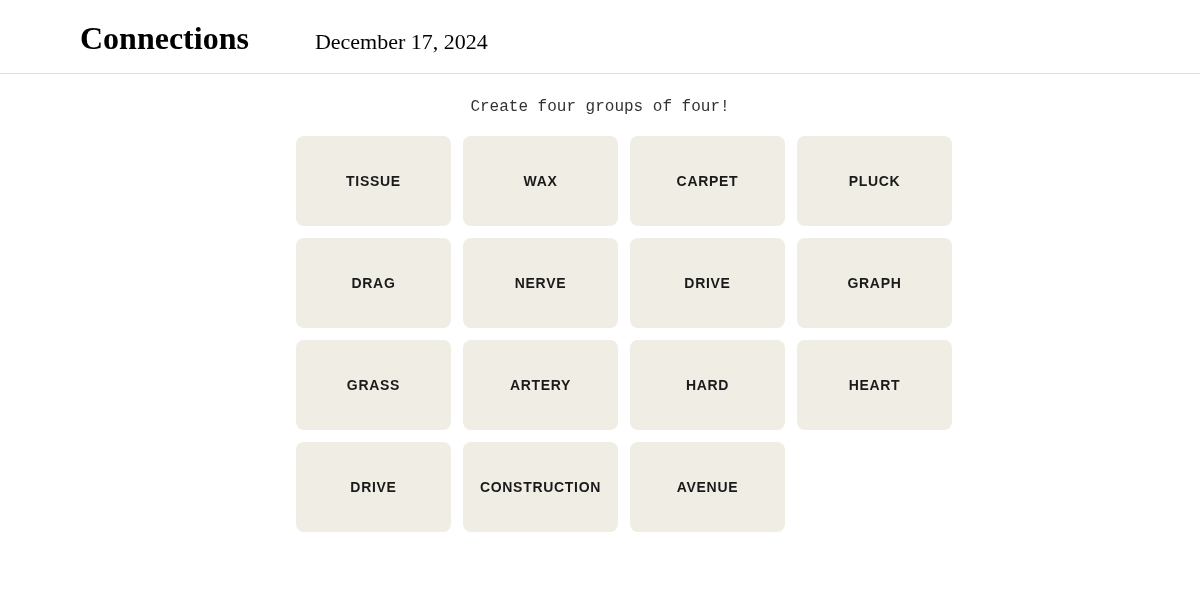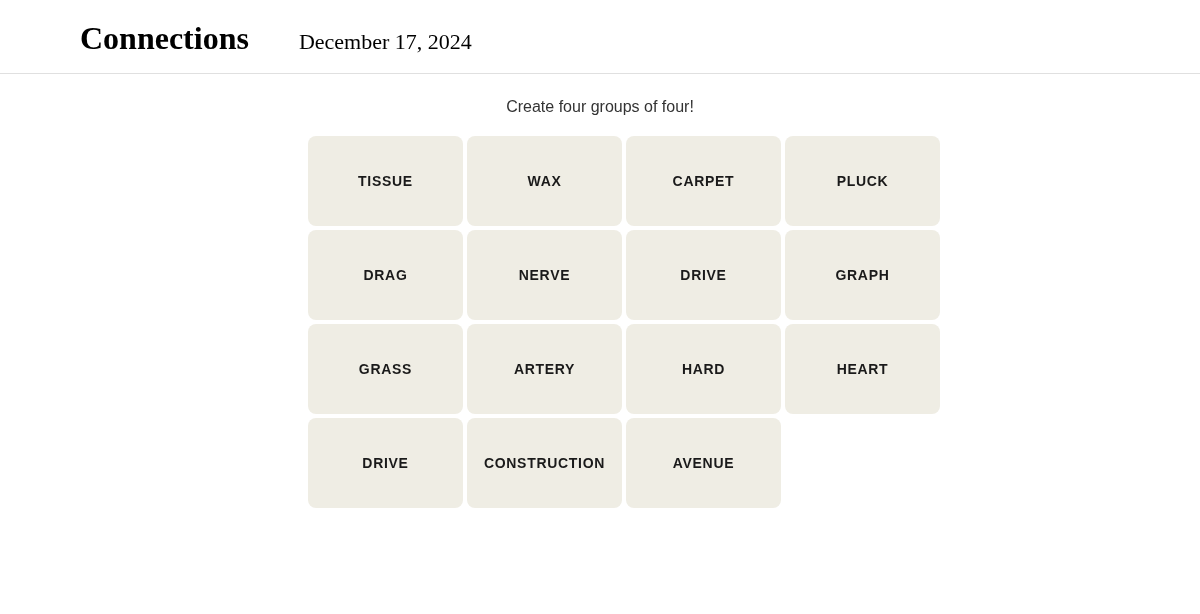--- a/index.html
+++ b/index.html
@@ -17,21 +17,21 @@
     }
 
     .header {
       padding: 20px 80px 16px 80px;
       border-bottom: 1px solid #e0e0e0;
     }
 
     .header-title-row {
       display: flex;
       align-items: baseline;
-      gap: 16px;
+      gap: 32px;
     }
 
     .header-title {
       font-size: 32px;
       font-weight: 900;
       color: #000000;
       font-family: 'Times New Roman', Times, serif;
     }
 
     .header-date {
@@ -46,28 +46,28 @@
       display: flex;
       flex-direction: column;
       align-items: center;
       padding-top: 24px;
     }
 
     .instructions {
       font-size: 16px;
       color: #333333;
       margin-bottom: 20px;
-      font-family: Liberation Sans, sans-serif;
+      font-family: Liberation Mono, monospace;
     }
 
     .grid {
       display: grid;
       grid-template-columns: repeat(4, 155px);
       grid-template-rows: repeat(4, 90px);
-      gap: 4px;
+      gap: 12px;
       margin-left: 48px;
     }
 
     .cell {
       background-color: #efede4;
       border-radius: 8px;
       display: flex;
       align-items: center;
       justify-content: center;
       cursor: pointer;

